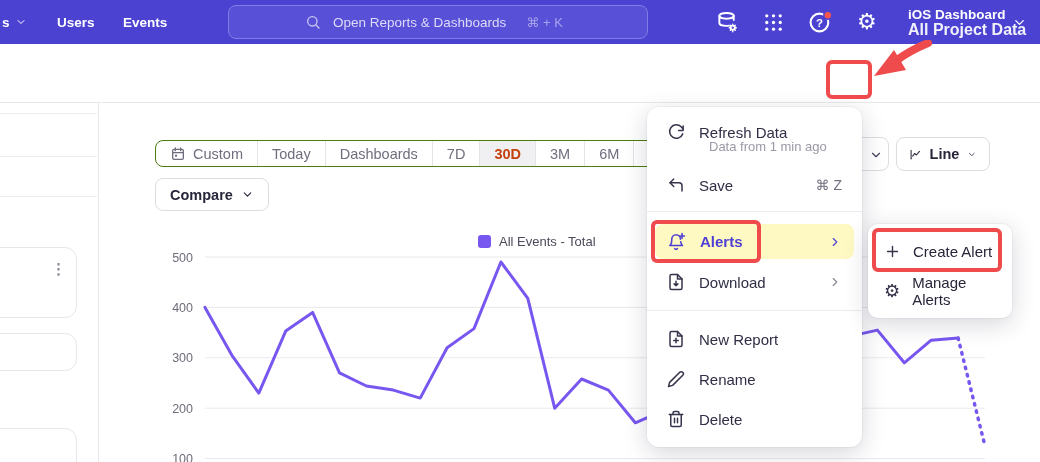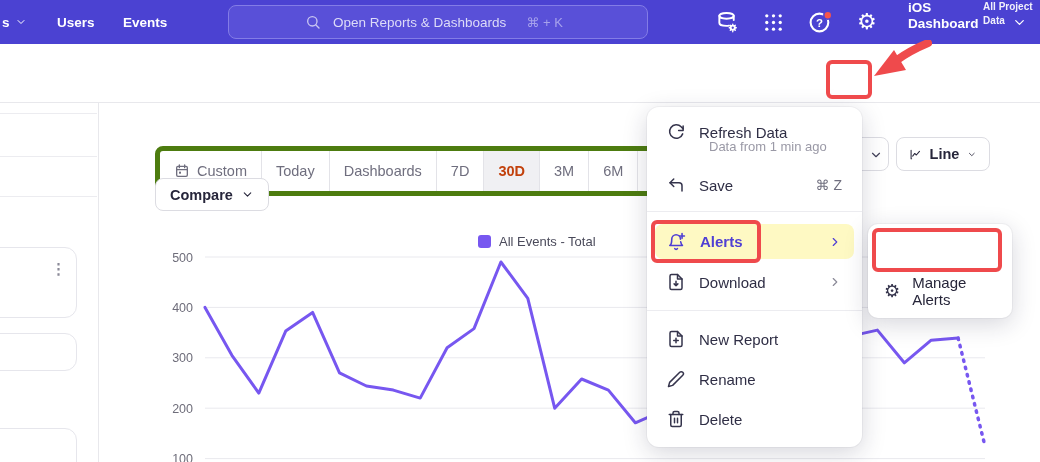--- a/index.html
+++ b/index.html
@@ -14,23 +14,23 @@
 
   
   .navbar { left:0; top:0; width:1040px; height:44px; background:#4b42d2; color:#fff; z-index:5; }
   .nav-item { position:absolute; top:0; height:44px; display:flex; align-items:center; gap:5px;
               font-size:13.5px; font-weight:700; color:#fff; cursor:pointer; }
   .search-pill { position:absolute; left:228px; top:5px; width:420px; height:34px; border-radius:8px;
                  background:#5950d8; border:1px solid #837ce6; display:flex; align-items:center; cursor:text; }
   .search-pill .ph { color:#dddcf8; font-size:13.5px; margin-left:12px; }
   .search-pill .sc { color:#a7a2ec; font-size:13px; margin-left:auto; margin-right:84px; }
   .nav-ico { position:absolute; top:0; height:44px; display:flex; align-items:center; color:#fff; cursor:pointer; }
-  .proj { position:absolute; left:908px; top:0; height:44px; display:flex; flex-direction:row; justify-content:center; cursor:pointer; }
+  .proj { position:absolute; left:908px; top:0; height:44px; display:flex; flex-direction:column; justify-content:center; cursor:pointer; }
   .proj .t1 { font-size:13.5px; font-weight:700; line-height:16px; }
-  .proj .t2 { font-size:10px; font-weight:700; line-height:14px; opacity:.92; }
+  .proj .t2 { font-size:16px; font-weight:700; line-height:14px; opacity:.92; }
 
   
   .rheader { left:0; top:44px; width:1040px; height:59px; background:#fff; border-bottom:1px solid #e8e8ec; z-index:4; }
   .report-ico { position:absolute; left:21px; top:70px; width:24px; height:24px; border-radius:6px;
                 background:#ece9fc; color:#6a55e8; display:flex; align-items:center; justify-content:center; }
   .rtitle { position:absolute; left:55px; top:70px; font-size:16.5px; font-weight:700; color:#201f33; }
   .rcrumb { position:absolute; left:172px; top:72px; font-size:15px; color:#9b9aa7; }
   .avatar { position:absolute; left:652px; top:64px; width:30px; height:30px; border-radius:50%;
             background:#f9686c; color:#fff; font-size:12px; font-weight:700;
             display:flex; align-items:center; justify-content:center; cursor:pointer; }
@@ -44,21 +44,21 @@
               background:#b7aef2; color:#fff; font-size:15px; font-weight:600; border:none;
               display:flex; align-items:center; justify-content:center; cursor:pointer; }
 
   
   .sidebar { left:0; top:103px; width:99px; height:359px; background:#fff; border-right:1px solid #e8e8ec; z-index:2; }
   .side-line { position:absolute; left:0; width:97px; height:1px; background:#ececf0; }
   .side-card { position:absolute; left:-22px; width:99px; background:#fff; border:1px solid #e6e6ec; border-radius:12px; }
   .kebab { position:absolute; left:50px; top:14px; color:#8b8a98; font-size:15px; font-weight:700; cursor:pointer; line-height:14px; }
 
   
-  .seg { left:155px; top:146px; height:50px; display:flex; align-items:stretch; border:5px solid #4d7c0f;
+  .seg { left:155px; top:140px; height:27px; display:flex; align-items:stretch; border:1px solid #4d7c0f;
          border-radius:8px; background:#fff; z-index:3; overflow:hidden; }
   .seg .s { display:flex; align-items:center; gap:7px; padding:0 14px; font-size:14.5px; color:#6f6e7e;
             border-right:1px solid #e3e3e8; cursor:pointer; white-space:nowrap; }
   .seg .s:last-child { border-right:none; }
   .seg .s.sel { background:#f0f0f3; color:#c2410c; font-weight:700; }
   .frag-btn { left:843px; top:137px; width:46px; height:34px; border:1px solid #dcdce2; border-radius:8px;
               background:#fff; z-index:3; color:#43425a; cursor:pointer; }
   .frag-btn svg { position:absolute; right:5px; top:10px; }
   .line-btn { left:896px; top:137px; width:94px; height:34px; border:1px solid #dcdce2; border-radius:8px;
               background:#fff; z-index:3; display:flex; align-items:center; gap:8px; padding:0 12px;
@@ -353,20 +353,26 @@
       <path d="M3 6h18"></path>
         <path d="M19 6v14a2 2 0 0 1-2 2H7a2 2 0 0 1-2-2V6"></path>
         <path d="M8 6V4a2 2 0 0 1 2-2h4a2 2 0 0 1 2 2v2"></path>
         <path d="M10 11v6M14 11v6"></path>
     </svg>
     <span class="lbl">Delete</span>
   </div>
 </div>
 
 <div class="abs submenu">
+  <div class="smrow" style="top:8px;">
+    <svg class="ic" width="17" height="17" viewBox="0 0 24 24">
+        <path d="M12 5v14M5 12h14"></path>
+      </svg>
+    <span class="lbl">Create Alert</span>
+  </div>
   <div class="smrow" style="top:48px;">
     <span style="font-size:18px;line-height:1;">⚙</span>
     <span class="lbl">Manage Alerts</span>
   </div>
 </div>
 
 <div class="redbox" style="left:826px;top:60px;width:46px;height:39px;"></div>
 <div class="redbox" style="left:651px;top:220px;width:110px;height:43px;"></div>
 <div class="redbox" style="left:872px;top:228px;width:130px;height:44px;"></div>
 <svg class="arrow-svg" style="left:870px;top:40px;" width="62" height="44" viewBox="0 0 62 44">

